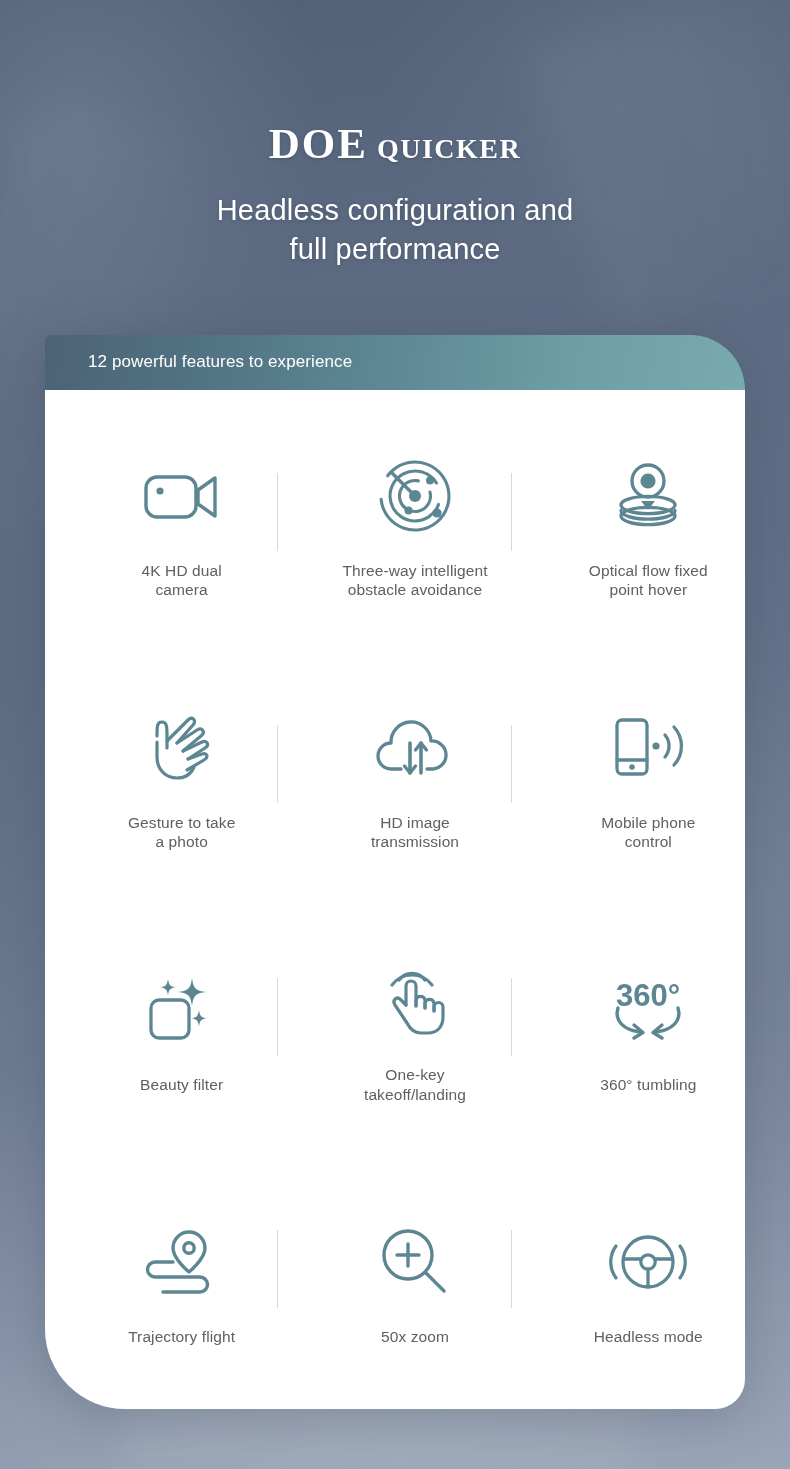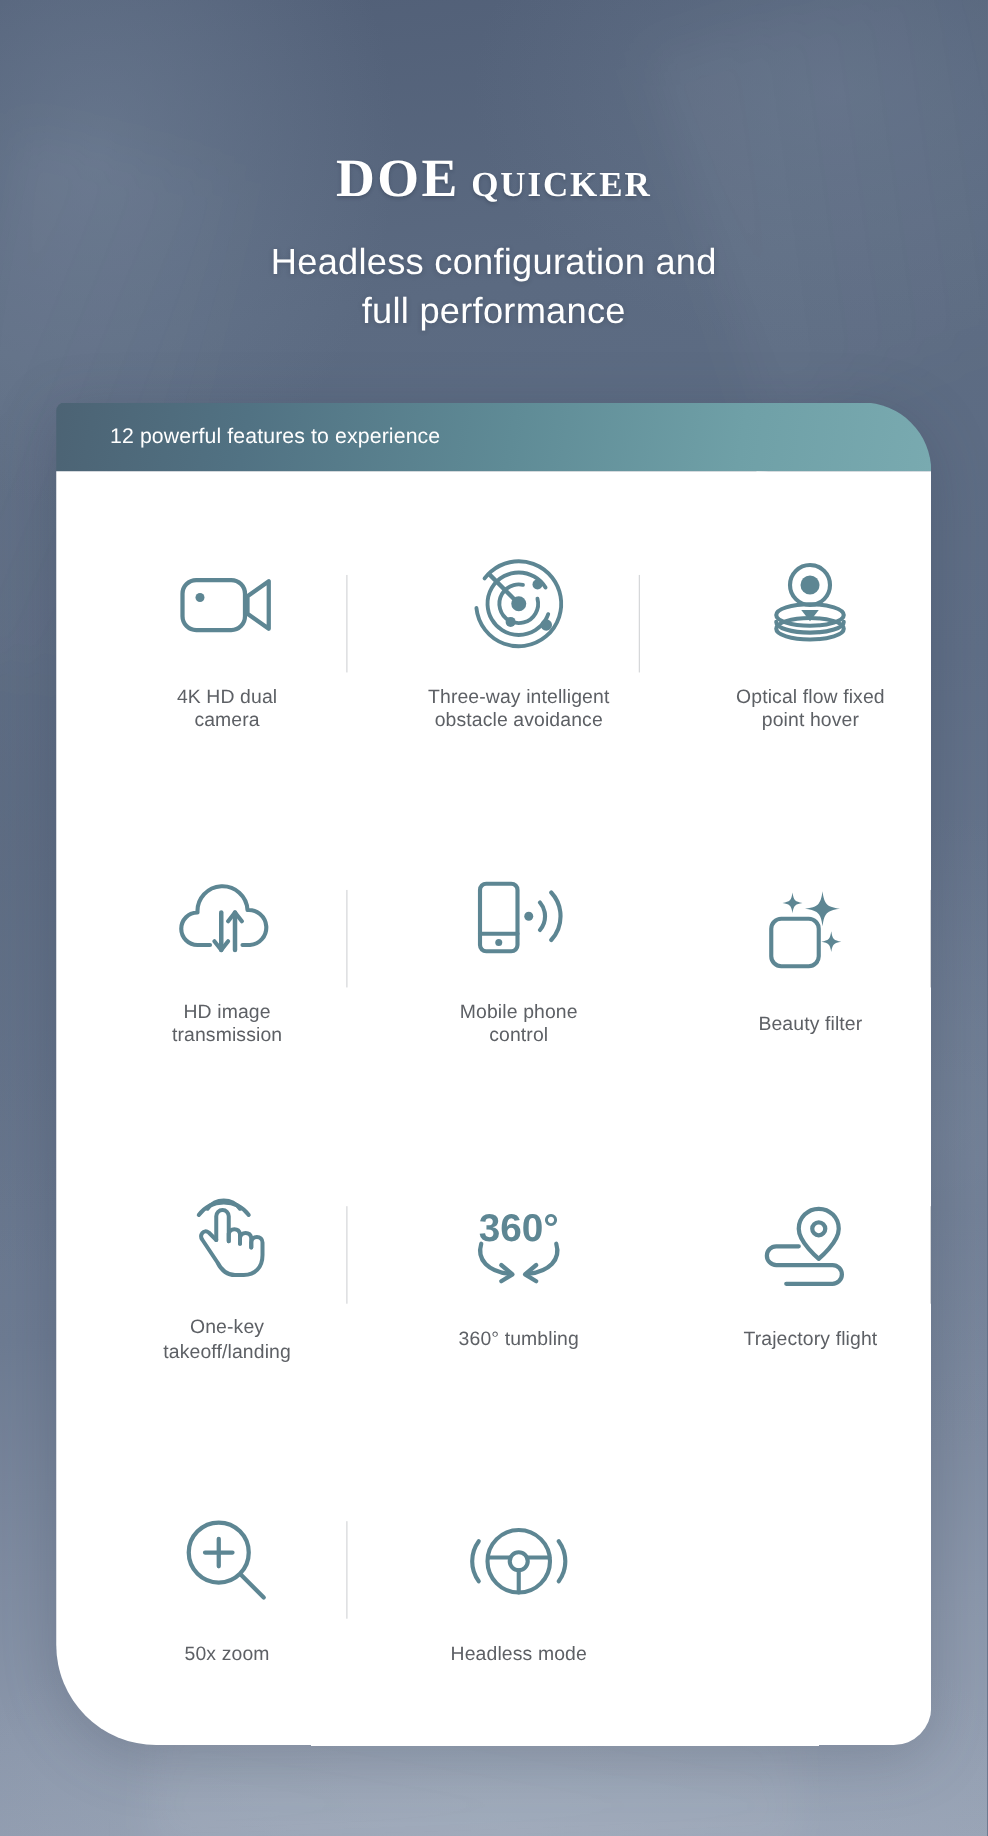--- a/index.html
+++ b/index.html
@@ -75,21 +75,21 @@
     line-height: 1.34;
     letter-spacing: 0.2px;
     text-shadow: 0 1px 4px rgba(30,40,55,0.25);
   }
   .headline .ln { display: block; }
 
   
   .card {
     position: absolute;
     left: 45px;
-    top: 322px;
+    top: 335px;
     width: 644px;
     height: 1074px;
     z-index: 2;
     filter: drop-shadow(0 10px 24px rgba(40,52,70,0.22));
   }
   .card-banner {
     position: absolute;
     left: 0;
     top: 0;
     width: 700px;
@@ -259,20 +259,35 @@
           <ellipse cx="38" cy="45" rx="27" ry="8.6"></ellipse>
           <path d="M11 50.5 a27 8.6 0 0 0 54 0"></path>
           <ellipse cx="38" cy="56" rx="27" ry="8.6"></ellipse>
         </svg>
       </div>
       <div class="feature-label">Optical flow fixed
 point hover</div>
 
     </div>
 
+    <div class="cell">
+      <div class="icon-wrap">
+        <svg width="70" height="76" viewBox="0 0 70 76" fill="none" stroke="#5d8693" stroke-width="3.2" stroke-linecap="round" stroke-linejoin="round">
+          <path d="M10 26 C10 16 10 12 15 12 C20 12 20 17 20 26 L20 38"></path>
+          <path d="M20 31 L41 10 C45 6 50 10 46 15 L30 33"></path>
+          <path d="M30 33 L50 20 C55 17 59 22 54 26 L36 41"></path>
+          <path d="M36 41 L55 32 C60 30 63 35 58 38 L41 49"></path>
+          <path d="M41 49 L55 44 C60 42 62 47 57 50 L40 60"></path>
+          <path d="M10 32 L10 47 C10 60 19 68 30 68 C38 68 44 64 47 57"></path>
+        </svg>
+      </div>
+      <div class="feature-label">Gesture to take
+a photo</div>
+      <div class="divider"></div>
+    </div>
 
     <div class="cell">
       <div class="icon-wrap">
         <svg width="80" height="62" viewBox="0 0 80 62" fill="none" stroke="#5d8693" stroke-width="3.3" stroke-linecap="round" stroke-linejoin="round">
           <path d="M26 52 H16 A13 13 0 0 1 16 26 A20 20 0 0 1 56 24 A14 14 0 0 1 58 52 H52"></path>
           <path d="M35 26 L35 56" stroke-width="3.6"></path>
           <path d="M29.5 49 L35 56 L40.5 49"></path>
           <path d="M46 56 L46 26" stroke-width="3.6"></path>
           <path d="M40.5 33 L46 26 L51.5 33"></path>
         </svg>

